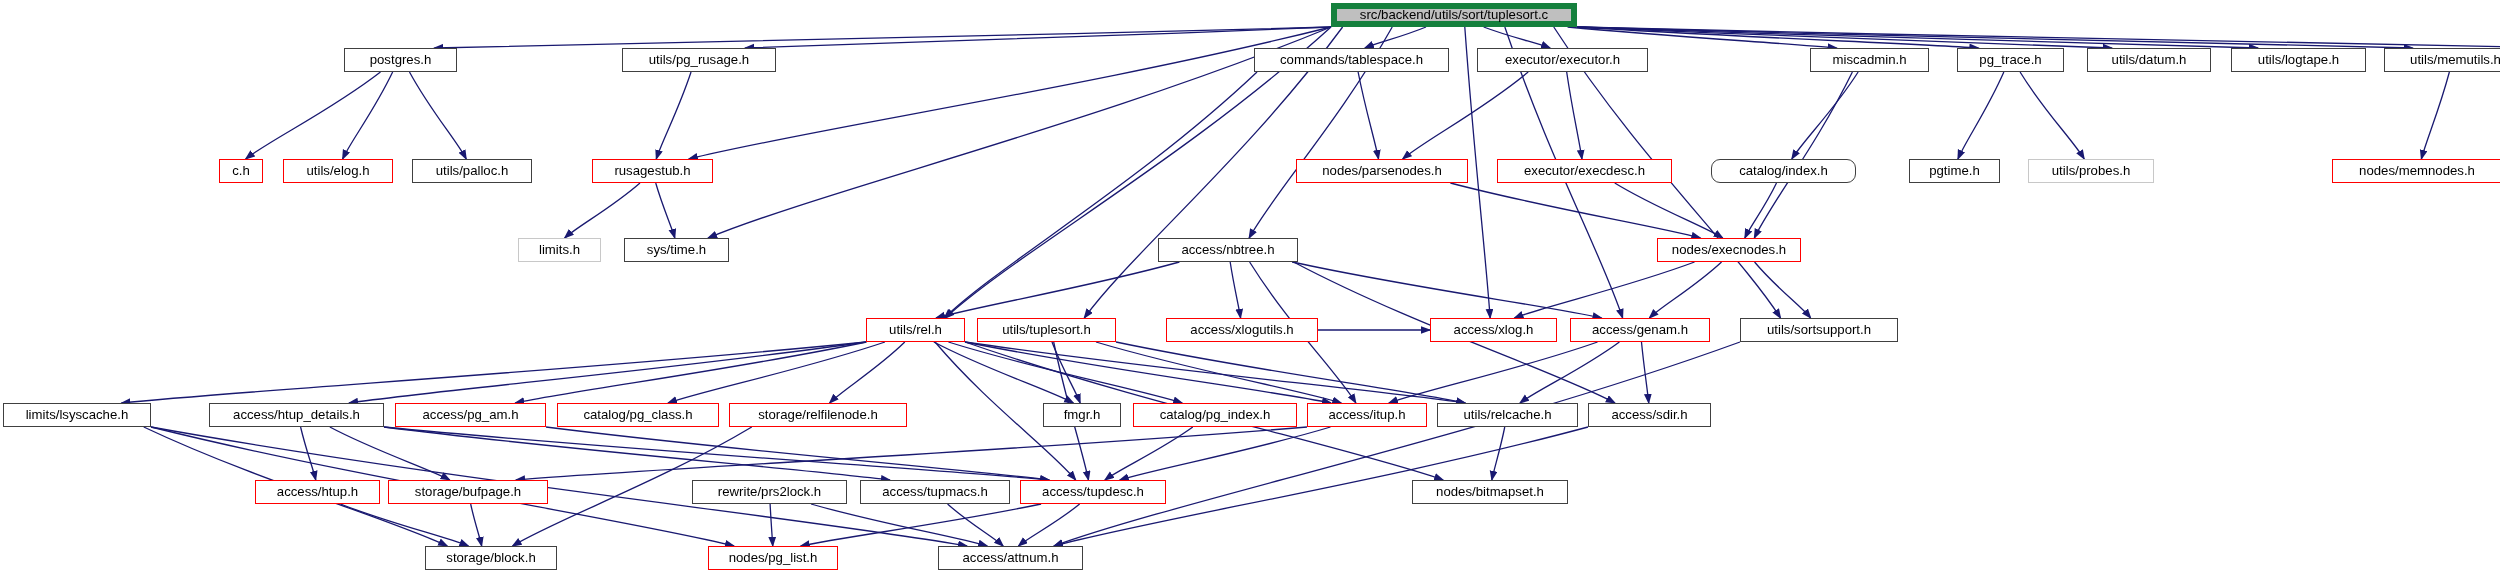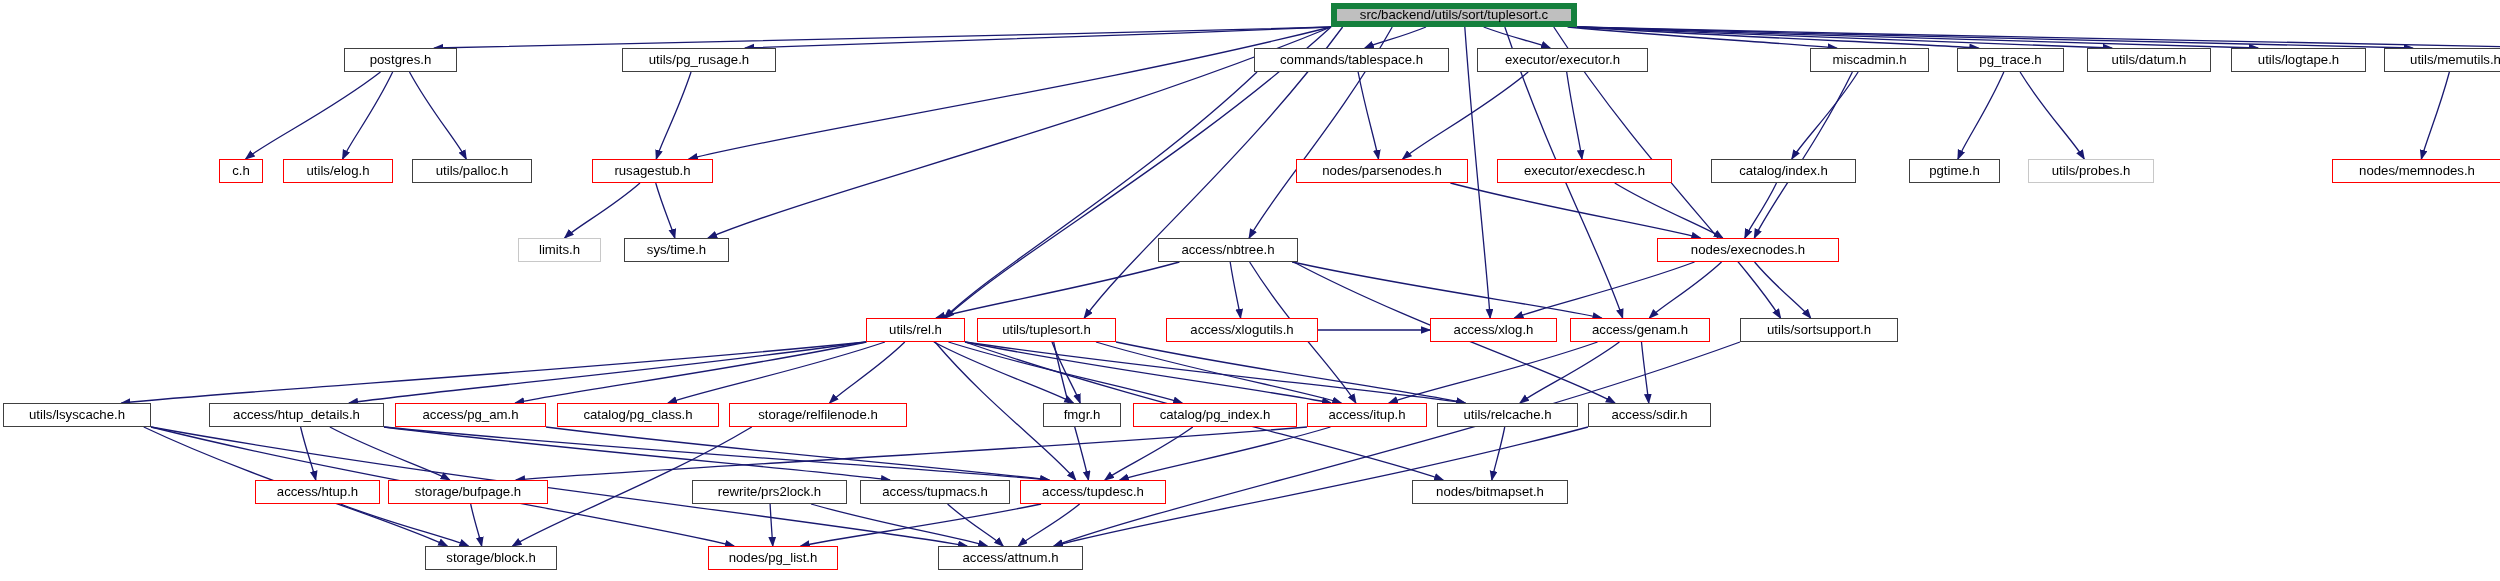--- a/index.html
+++ b/index.html
@@ -147,35 +147,35 @@
       <div class="gnode b-black" style="left: 1957px; top: 48px; width: 107px; height: 24px;">pg_trace.h</div>
       <div class="gnode b-black" style="left: 2087px; top: 48px; width: 124px; height: 24px;">utils/datum.h</div>
       <div class="gnode b-black" style="left: 2231px; top: 48px; width: 135px; height: 24px;">utils/logtape.h</div>
       <div class="gnode b-black" style="left: 2384px; top: 48px; width: 143px; height: 24px;">utils/memutils.h</div>
       <div class="gnode b-red" style="left: 219px; top: 159px; width: 44px; height: 24px;">c.h</div>
       <div class="gnode b-red" style="left: 283px; top: 159px; width: 110px; height: 24px;">utils/elog.h</div>
       <div class="gnode b-black" style="left: 412px; top: 159px; width: 120px; height: 24px;">utils/palloc.h</div>
       <div class="gnode b-red" style="left: 592px; top: 159px; width: 121px; height: 24px;">rusagestub.h</div>
       <div class="gnode b-red" style="left: 1296px; top: 159px; width: 172px; height: 24px;">nodes/parsenodes.h</div>
       <div class="gnode b-red" style="left: 1497px; top: 159px; width: 175px; height: 24px;">executor/execdesc.h</div>
-      <div class="gnode b-black" style="left: 1711px; top: 159px; width: 145px; height: 24px;">catalog/index.h</div>
+      <div class="gnode b-black" style="left: 1711px; top: 159px; width: 145px; height: 24px; border-radius: 9px;">catalog/index.h</div>
       <div class="gnode b-black" style="left: 1909px; top: 159px; width: 91px; height: 24px;">pgtime.h</div>
       <div class="gnode b-gray" style="left: 2028px; top: 159px; width: 126px; height: 24px;">utils/probes.h</div>
       <div class="gnode b-red" style="left: 2332px; top: 159px; width: 170px; height: 24px;">nodes/memnodes.h</div>
       <div class="gnode b-gray" style="left: 518px; top: 238px; width: 83px; height: 24px;">limits.h</div>
       <div class="gnode b-black" style="left: 624px; top: 238px; width: 105px; height: 24px;">sys/time.h</div>
       <div class="gnode b-black" style="left: 1158px; top: 238px; width: 140px; height: 24px;">access/nbtree.h</div>
-      <div class="gnode b-red" style="left: 1657px; top: 238px; width: 182px; height: 24px;">nodes/execnodes.h</div>
+      <div class="gnode b-red" style="left: 1657px; top: 238px; width: 144px; height: 24px;">nodes/execnodes.h</div>
       <div class="gnode b-red" style="left: 866px; top: 318px; width: 99px; height: 24px;">utils/rel.h</div>
       <div class="gnode b-red" style="left: 977px; top: 318px; width: 139px; height: 24px;">utils/tuplesort.h</div>
       <div class="gnode b-red" style="left: 1166px; top: 318px; width: 152px; height: 24px;">access/xlogutils.h</div>
       <div class="gnode b-red" style="left: 1430px; top: 318px; width: 127px; height: 24px;">access/xlog.h</div>
       <div class="gnode b-red" style="left: 1570px; top: 318px; width: 140px; height: 24px;">access/genam.h</div>
       <div class="gnode b-black" style="left: 1740px; top: 318px; width: 158px; height: 24px;">utils/sortsupport.h</div>
-      <div class="gnode b-black" style="left: 3px; top: 403px; width: 148px; height: 24px;">utils/lsyscache.h</div>
+      <div class="gnode b-black" style="left: 3px; top: 403px; width: 148px; height: 24px;">limits/lsyscache.h</div>
       <div class="gnode b-black" style="left: 209px; top: 403px; width: 175px; height: 24px;">access/htup_details.h</div>
       <div class="gnode b-red" style="left: 395px; top: 403px; width: 151px; height: 24px;">access/pg_am.h</div>
       <div class="gnode b-red" style="left: 557px; top: 403px; width: 162px; height: 24px;">catalog/pg_class.h</div>
       <div class="gnode b-red" style="left: 729px; top: 403px; width: 178px; height: 24px;">storage/relfilenode.h</div>
       <div class="gnode b-black" style="left: 1043px; top: 403px; width: 78px; height: 24px;">fmgr.h</div>
       <div class="gnode b-red" style="left: 1133px; top: 403px; width: 164px; height: 24px;">catalog/pg_index.h</div>
       <div class="gnode b-red" style="left: 1307px; top: 403px; width: 120px; height: 24px;">access/itup.h</div>
       <div class="gnode b-black" style="left: 1437px; top: 403px; width: 141px; height: 24px;">utils/relcache.h</div>
       <div class="gnode b-black" style="left: 1588px; top: 403px; width: 123px; height: 24px;">access/sdir.h</div>
       <div class="gnode b-red" style="left: 255px; top: 480px; width: 125px; height: 24px;">access/htup.h</div>

